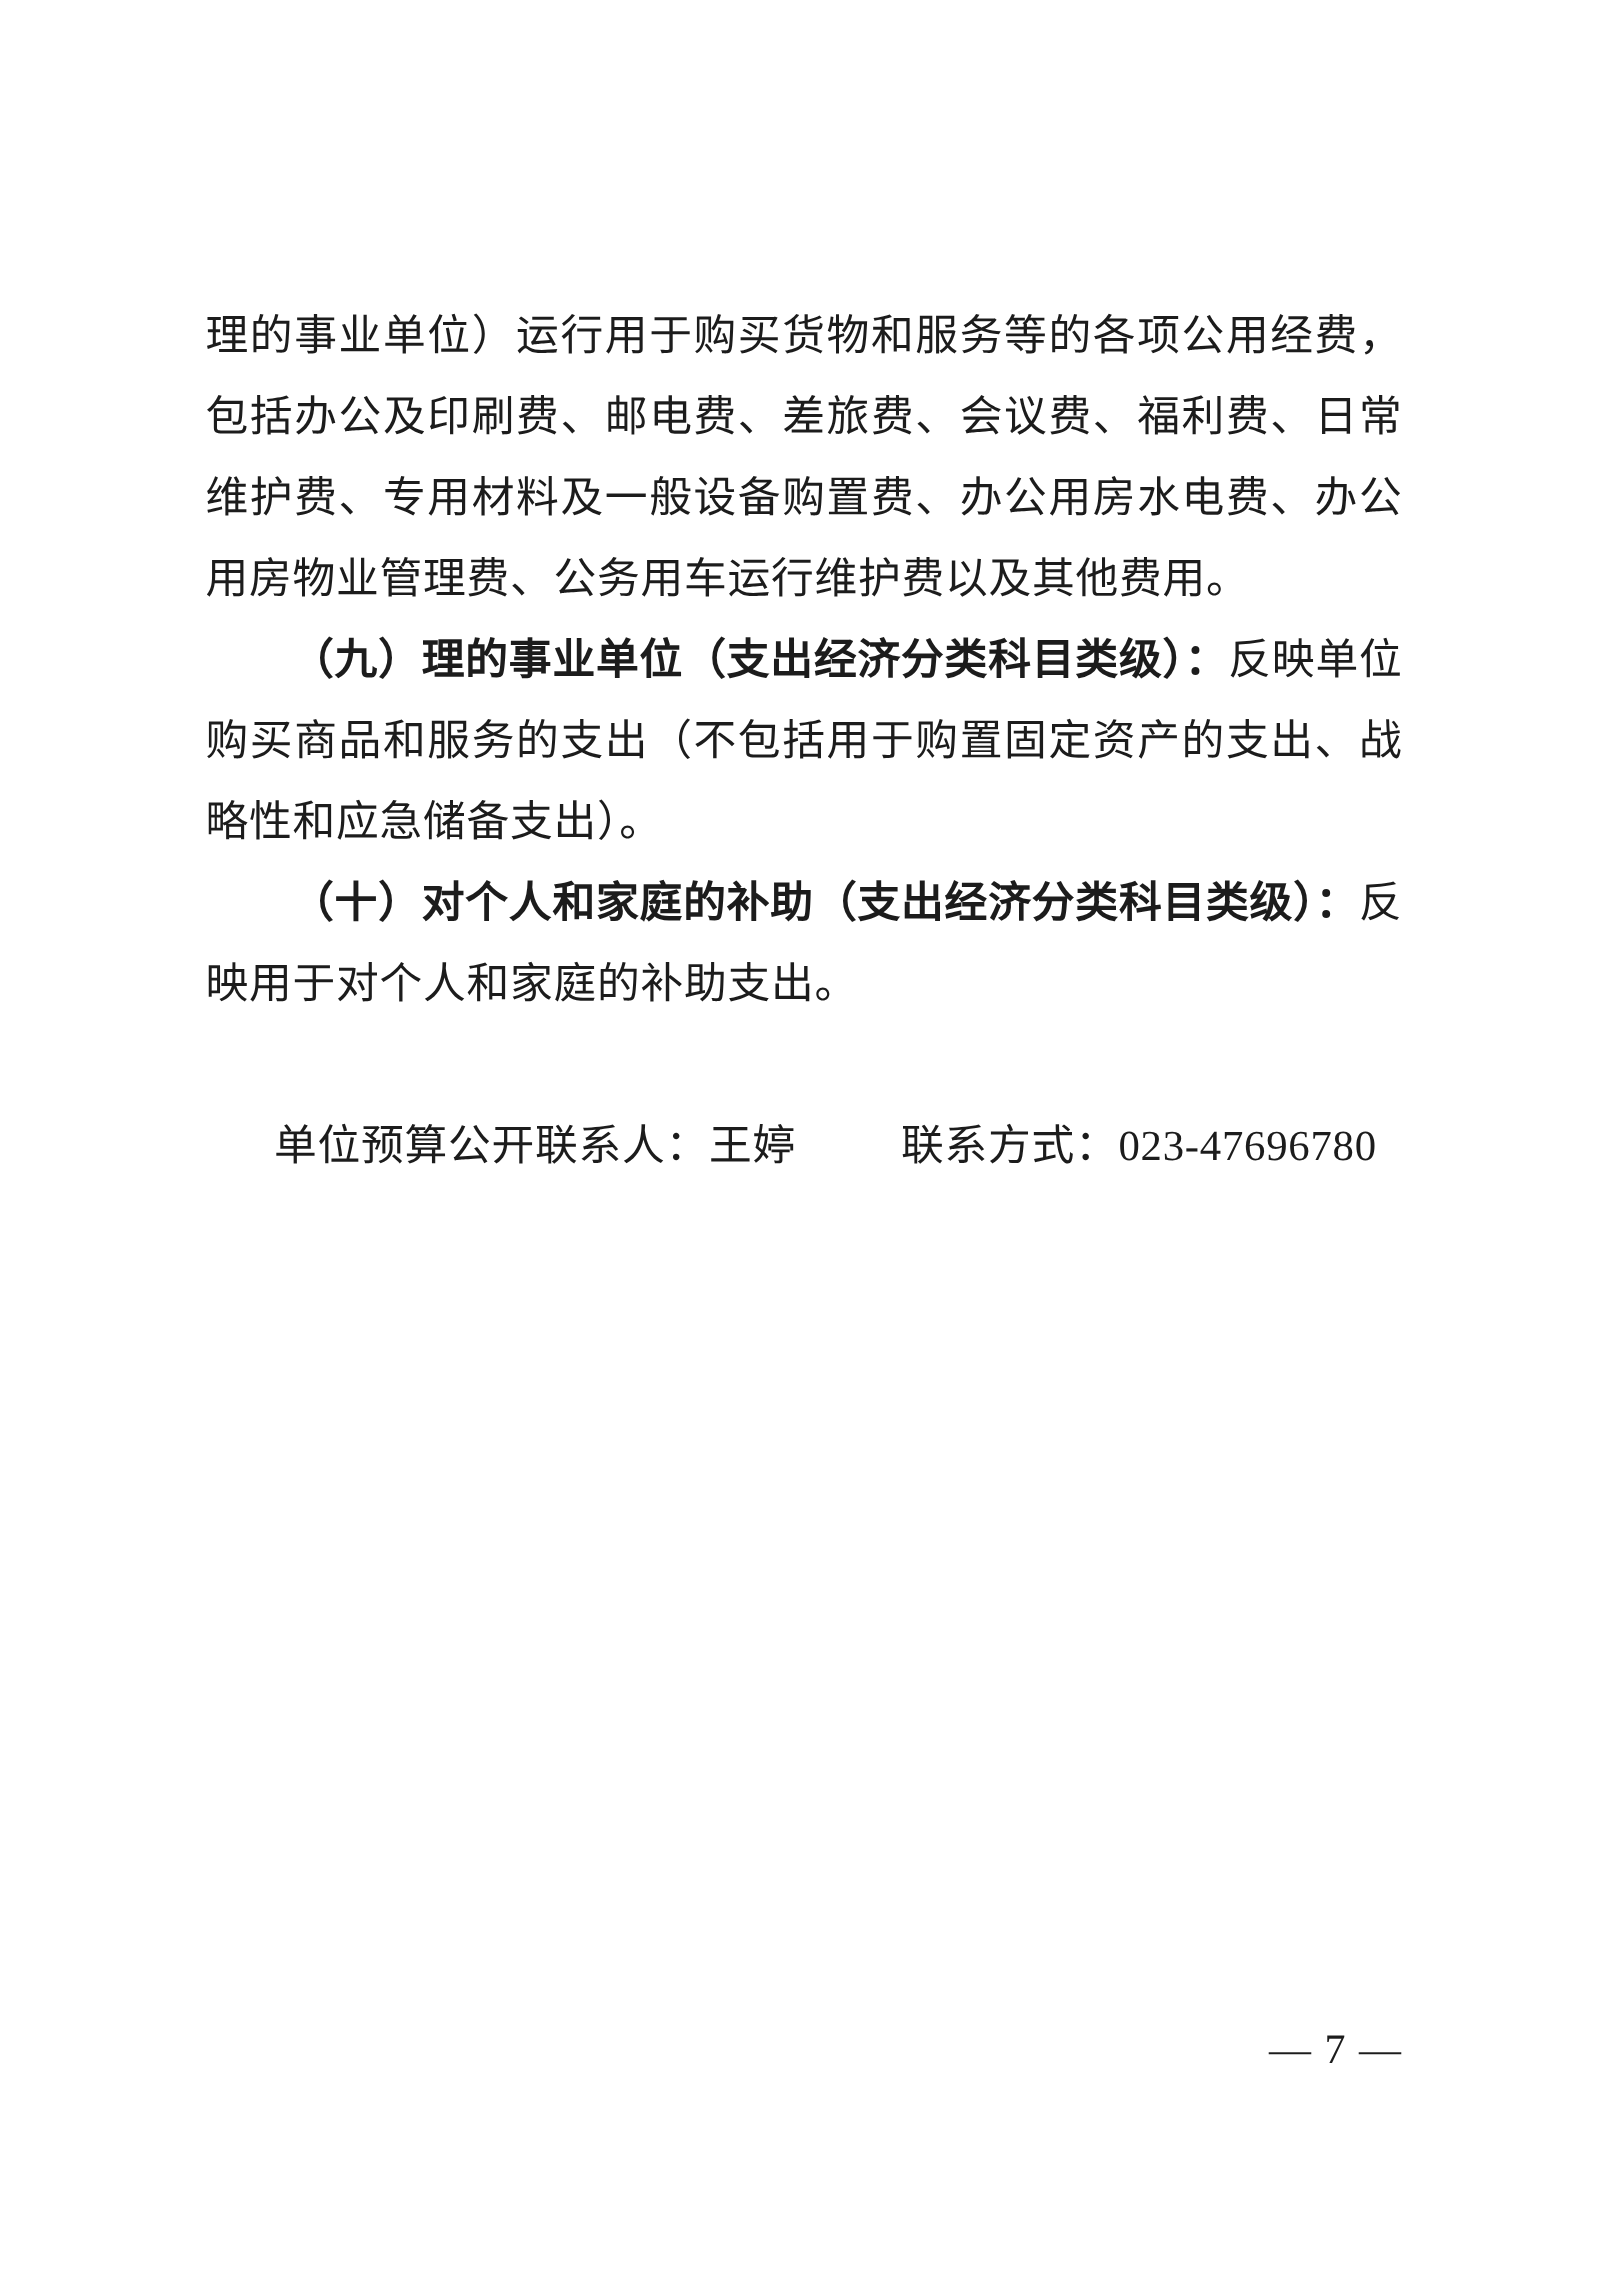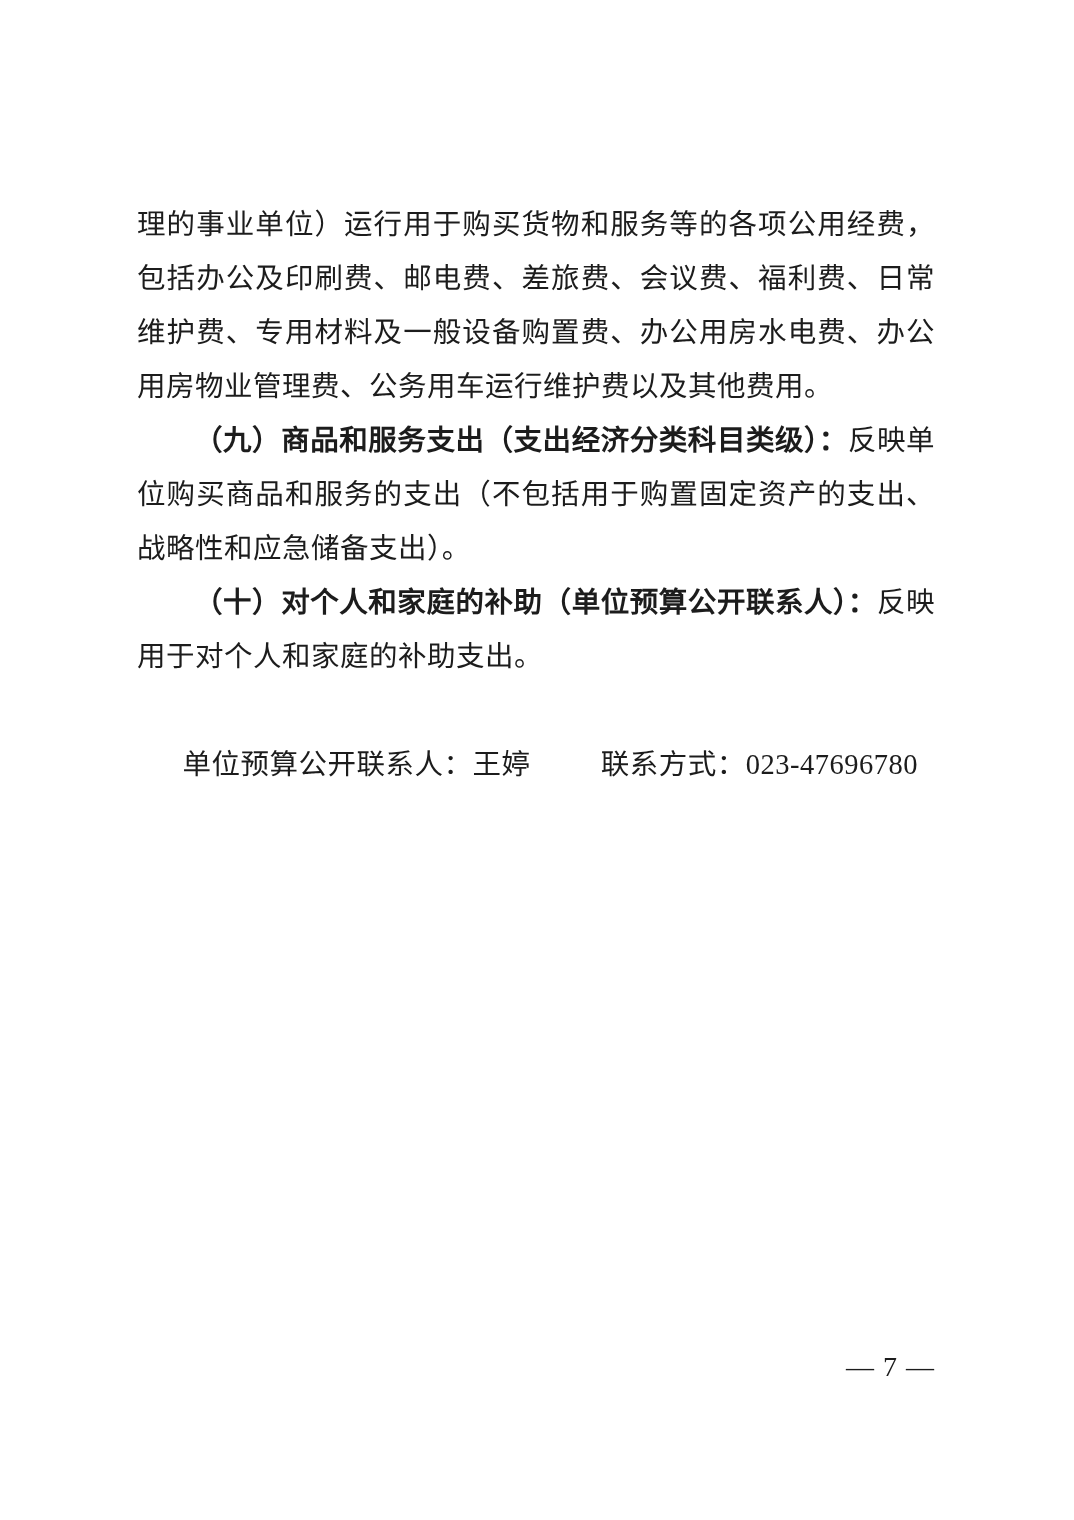--- a/index.html
+++ b/index.html
@@ -62,23 +62,23 @@
 </head>
 <body>
 
 <div class="page">
 
   <main class="content">
 
     <p class="para no-indent"><span class="lead"></span><span>理的事业单位）运行用于购买货物和服务等的各项公用经费，包括办公及印刷费、邮电费、差旅费、会议费、福利费、日常维护费、专用材料及一般设备购置费、办公用房水电费、办公用房物业管理费、公务用车运行维护费以及其他费用。</span></p>
 
 
-    <p class="para"><span class="lead">（九）商品和服务支出（支出经济分类科目类级）：</span><span>反映单位购买商品和服务的支出（不包括用于购置固定资产的支出、战略性和应急储备支出）。</span></p>
+    <p class="para"><span class="lead">（九）理的事业单位（支出经济分类科目类级）：</span><span>反映单位购买商品和服务的支出（不包括用于购置固定资产的支出、战略性和应急储备支出）。</span></p>
 
-    <p class="para"><span class="lead">（十）对个人和家庭的补助（单位预算公开联系人）：</span><span>反映用于对个人和家庭的补助支出。</span></p>
+    <p class="para"><span class="lead">（十）对个人和家庭的补助（支出经济分类科目类级）：</span><span>反映用于对个人和家庭的补助支出。</span></p>
 
 
     <p class="contact"><span>单位预算公开联系人：</span><span>王婷</span><span class="contact-gap"></span><span>联系方式：</span><span>023-47696780</span></p>
 
   </main>
 
   <footer class="page-number">— 7 —</footer>
 
 </div>
 

